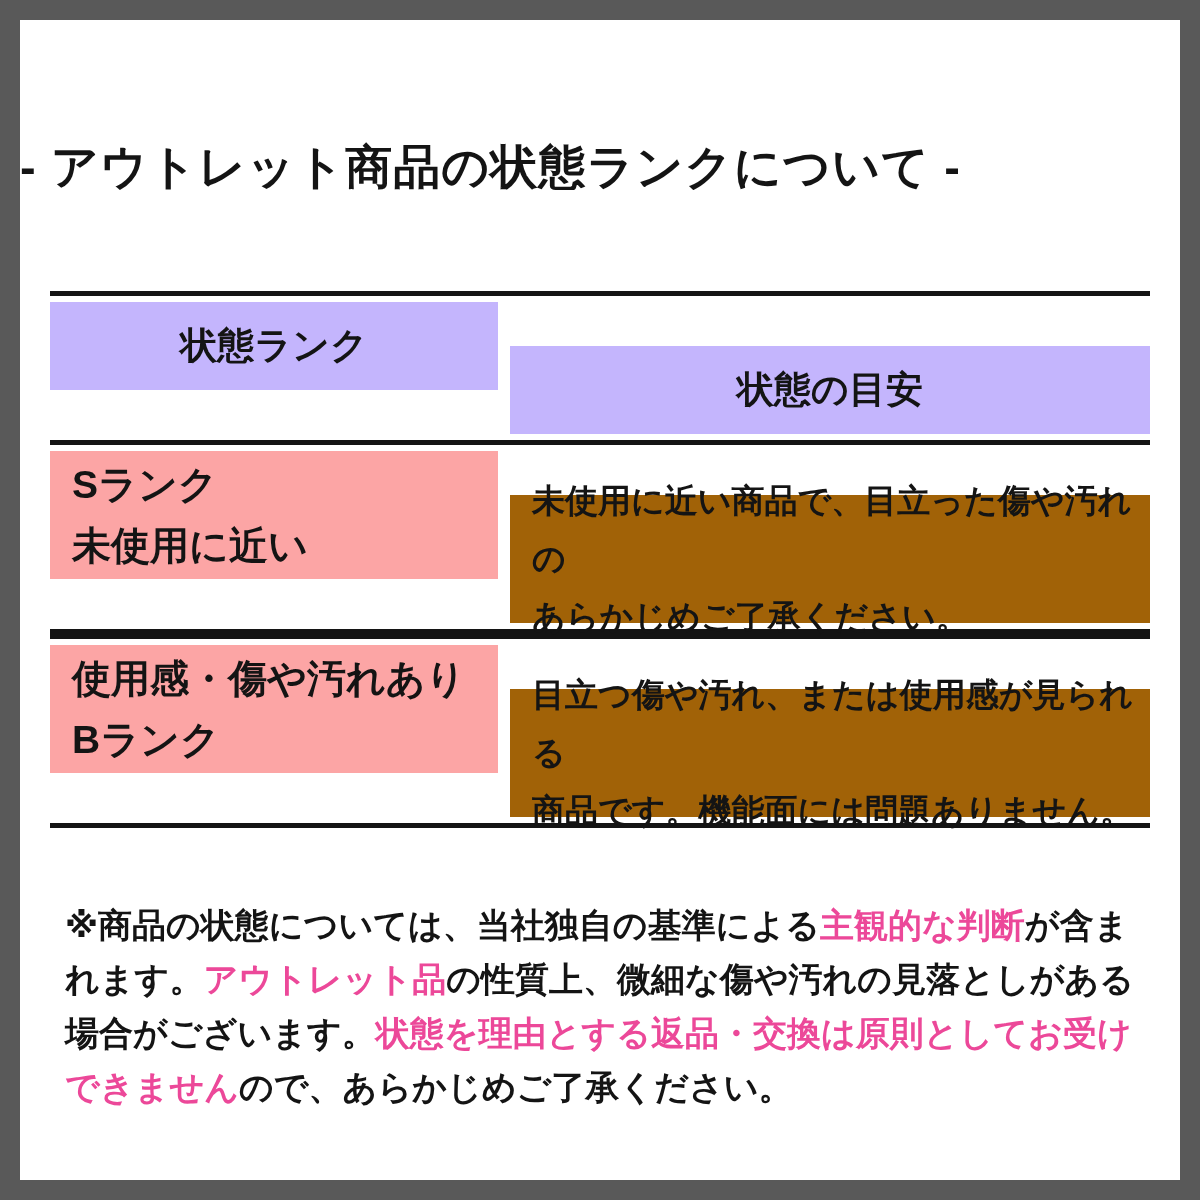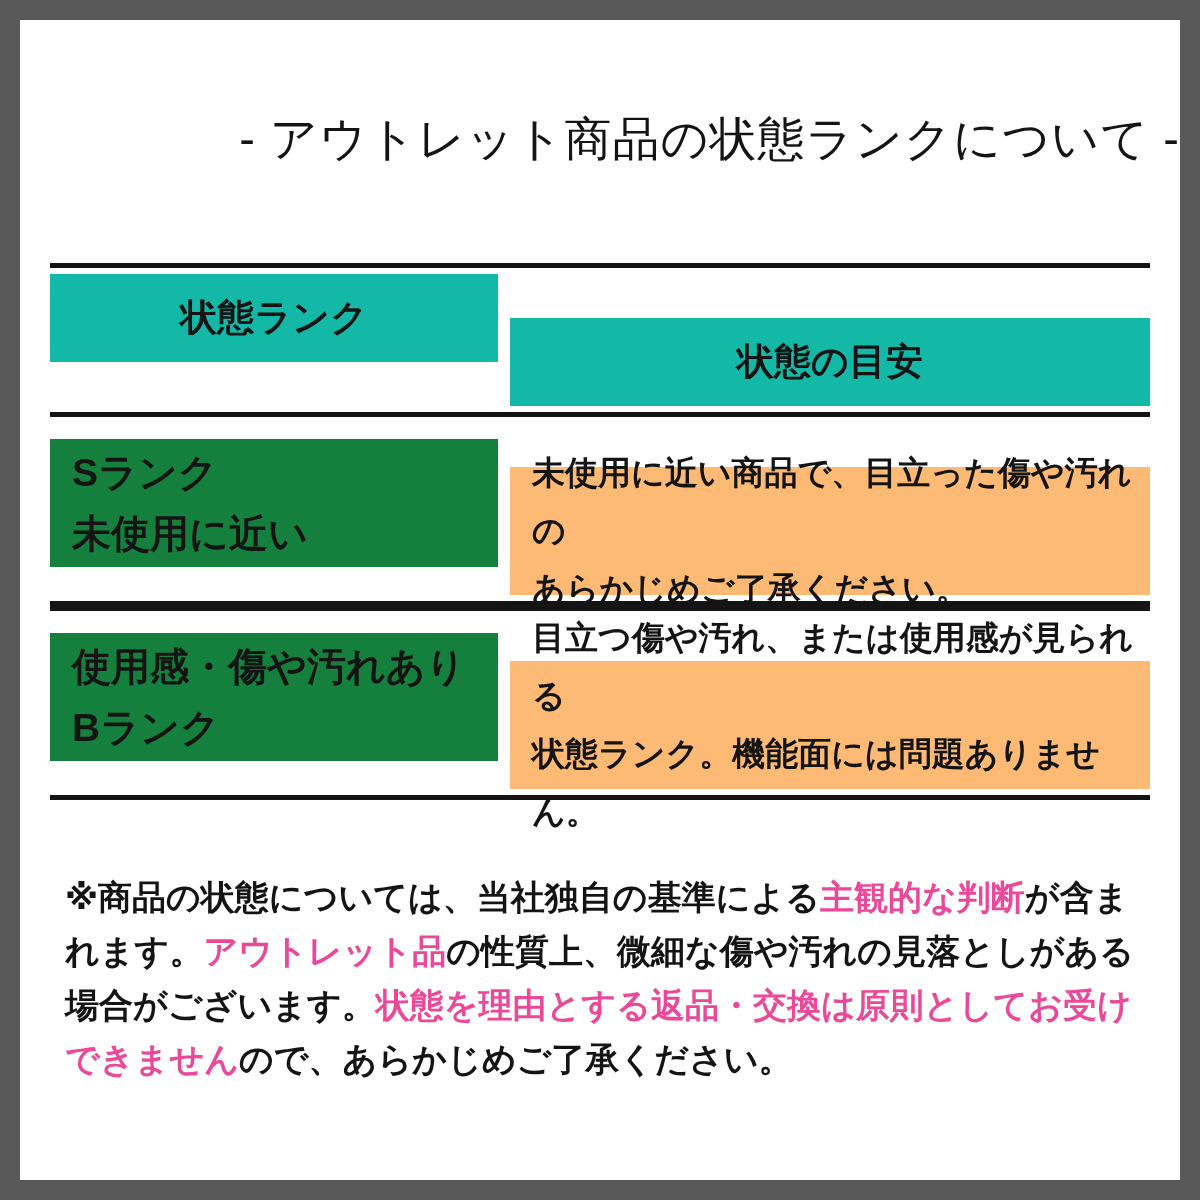--- a/index.html
+++ b/index.html
@@ -9,54 +9,53 @@
     font-family: "Liberation Sans", "DejaVu Sans", sans-serif;
     position: relative;
   }
   .page {
     position: absolute; left: 20px; top: 20px;
     width: 1160px; height: 1160px;
     background: #ffffff; color: #141414;
     overflow: hidden;
   }
   .title {
-    padding-top: 88px;
-    text-align: right;
+    padding-top: 116px;
+    text-align: left;
     font-size: 47px;
-    font-weight: 400;
+    font-weight: 700;
     letter-spacing: 1px;
     color: #141414;
     white-space: pre;
   }
   .rank-table { margin: 92px 30px 0 30px; }
   .hline { height: 5px; background: #141414; }
   .trow { display: flex; gap: 12px; padding: 6px 0; }
   .cell { box-sizing: border-box; }
   .cell-left { flex: 0 0 448px; width: 448px; }
   .cell-right { flex: 1; margin-top: 44px; }
   .header-row .cell {
-    background: #14b8a6;
+    background: #c4b5fd;
     height: 88px;
     display: flex; align-items: center; justify-content: center;
     font-size: 37px; font-weight: 700;
   }
   .data-row .cell {
     height: 128px;
     display: flex; flex-direction: column; justify-content: center;
     padding-left: 22px;
     font-weight: 700;
   }
   .data-row .cell-left {
-    background: #15803d;
+    background: #fca5a5;
     font-size: 39px;
     line-height: 61px;
-    margin-top: 16px;
   }
   .data-row .cell-right {
-    background: #fdba74;
+    background: #a16207;
     font-size: 33px;
     line-height: 58px;
   }
   .footnote {
     margin: 70px 45px 0 45px;
     font-size: 34px;
     font-weight: 700;
     line-height: 54px;
     color: #141414;
   }
@@ -96,21 +95,21 @@
 
     <div class="hline"></div>
 
     <div class="trow data-row">
       <div class="cell cell-left">
         <span>使用感・傷や汚れあり</span>
         <span>Bランク</span>
       </div>
       <div class="cell cell-right">
         <span>目立つ傷や汚れ、または使用感が見られる</span>
-        <span>状態ランク。機能面には問題ありません。</span>
+        <span>商品です。機能面には問題ありません。</span>
       </div>
     </div>
 
     <div class="hline"></div>
 
   </div>
 
   <div class="footnote">
     <span>※商品の状態については、当社独自の基準による</span><span class="red">主観的な判断</span><span>が含まれます。</span><span class="red">アウトレット品</span><span>の性質上、微細な傷や汚れの見落としがある場合がございます。</span><span class="red">状態を理由とする返品・交換は原則としてお受けできません</span><span>ので、あらかじめご了承ください。</span>
   </div>

